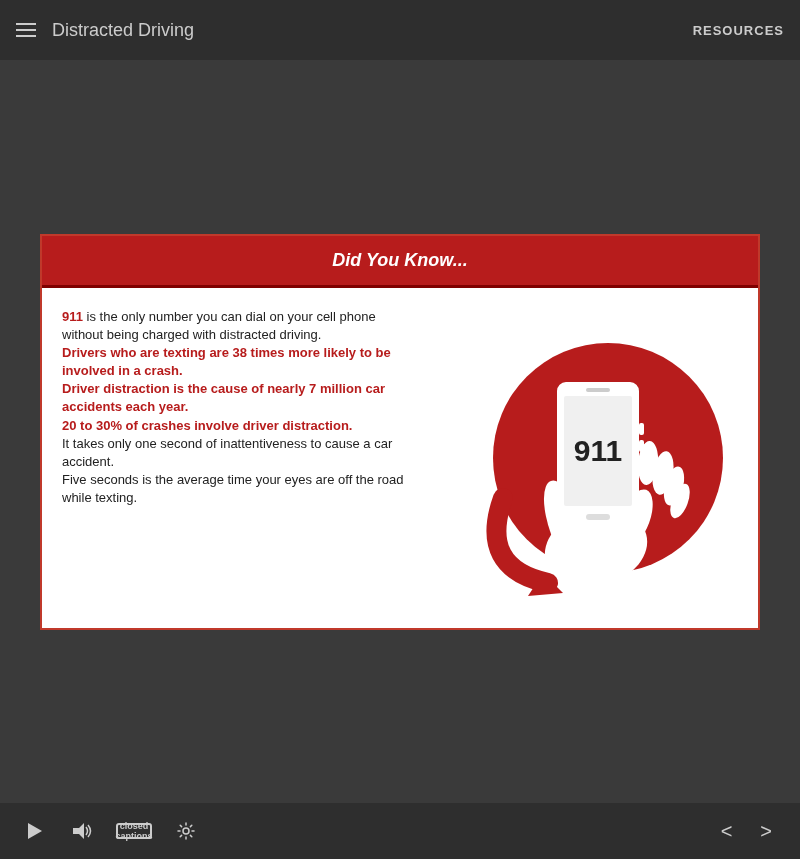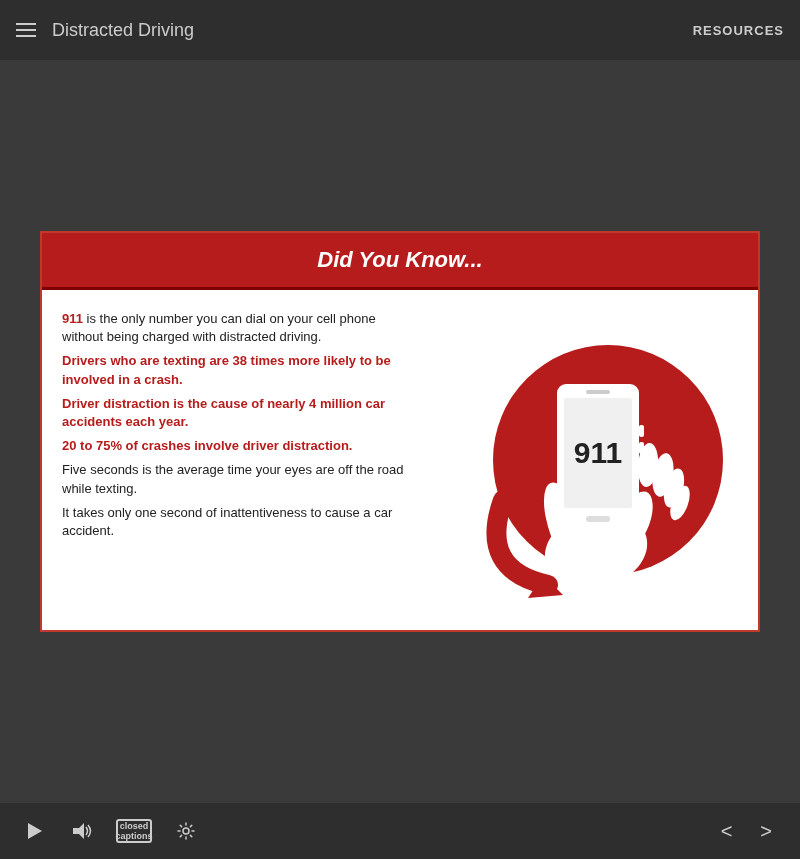--- a/index.html
+++ b/index.html
@@ -74,37 +74,36 @@
     }
 
     .card-header {
       background-color: #b71c1c;
       padding: 14px 20px;
       text-align: center;
       border-bottom: 3px solid #7f0000;
     }
     .card-header-title {
       color: #fff;
-      font-size: 22px;
+      font-size: 18px;
       font-weight: 700;
       font-style: italic;
     }
 
     .card-body {
       display: flex;
       padding: 20px;
       gap: 20px;
       min-height: 340px;
     }
 
     .facts-list {
       flex: 1;
       display: flex;
       flex-direction: column;
-      gap: 6px;
       font-size: 13px;
       color: #222;
       line-height: 1.4;
     }
     .fact-item {
       color: #222;
     }
     .fact-item .highlight {
       color: #b71c1c;
       font-weight: 600;
@@ -193,33 +192,33 @@
 
         <div class="fact-item">
           <span class="highlight">911</span><span> is the only number you can dial on your cell phone without being charged with distracted driving.</span>
         </div>
 
         <div class="fact-item">
           <span class="highlight">Drivers who are texting are 38 times more likely to be involved in a crash.</span>
         </div>
 
         <div class="fact-item">
-          <span class="highlight">Driver distraction is the cause of nearly 4 million car accidents each year.</span>
-        </div>
-
-        <div class="fact-item">
-          <span class="highlight">20 to 75% of crashes involve driver distraction.</span>
+          <span class="highlight">Driver distraction is the cause of nearly 7 million car accidents each year.</span>
+        </div>
+
+        <div class="fact-item">
+          <span class="highlight">20 to 30% of crashes involve driver distraction.</span>
+        </div>
+
+        <div class="fact-item">
+          <span>It takes only one second of inattentiveness to cause a car accident.</span>
         </div>
 
         <div class="fact-item">
           <span>Five seconds is the average time your eyes are off the road while texting.</span>
-        </div>
-
-        <div class="fact-item">
-          <span>It takes only one second of inattentiveness to cause a car accident.</span>
         </div>
 
 
 
       </div>
 
       <div class="illustration">
         <svg width="280" height="280" viewBox="0 0 280 280">
 
           <circle cx="160" cy="140" r="115" fill="#b71c1c"></circle>
@@ -272,21 +271,21 @@
     </button>
 
     <button class="toolbar-btn" title="Volume">
       <svg width="20" height="18" viewBox="0 0 20 18">
         <polygon points="1,6 7,6 12,1 12,17 7,12 1,12" fill="#ccc"></polygon>
         <path d="M14,5 Q17,9 14,13" stroke="#ccc" stroke-width="1.5" fill="none"></path>
         <path d="M16,3 Q21,9 16,15" stroke="#ccc" stroke-width="1.5" fill="none"></path>
       </svg>
     </button>
 
-    <button class="toolbar-btn" title="Closed Captions" style="width:36px;height:24px;border:2px solid #ccc;border-radius:3px;color:#ccc;font-size:10px;font-weight:bold;">
+    <button class="toolbar-btn" title="Closed Captions" style="width:36px;height:16px;border:2px solid #ccc;border-radius:3px;color:#ccc;font-size:10px;font-weight:bold;">
       <span style="font-size:9px;font-weight:bold;color:#ccc;">closed captions</span>
     </button>
 
     <button class="toolbar-btn" title="Settings">
       <svg width="18" height="18" viewBox="0 0 18 18">
         <circle cx="9" cy="9" r="3" fill="none" stroke="#ccc" stroke-width="1.5"></circle>
         <path d="M9,1 L9,3 M9,15 L9,17 M1,9 L3,9 M15,9 L17,9 M3.2,3.2 L4.6,4.6 M13.4,13.4 L14.8,14.8 M14.8,3.2 L13.4,4.6 M4.6,13.4 L3.2,14.8" stroke="#ccc" stroke-width="1.5" stroke-linecap="round"></path>
       </svg>
     </button>
 

